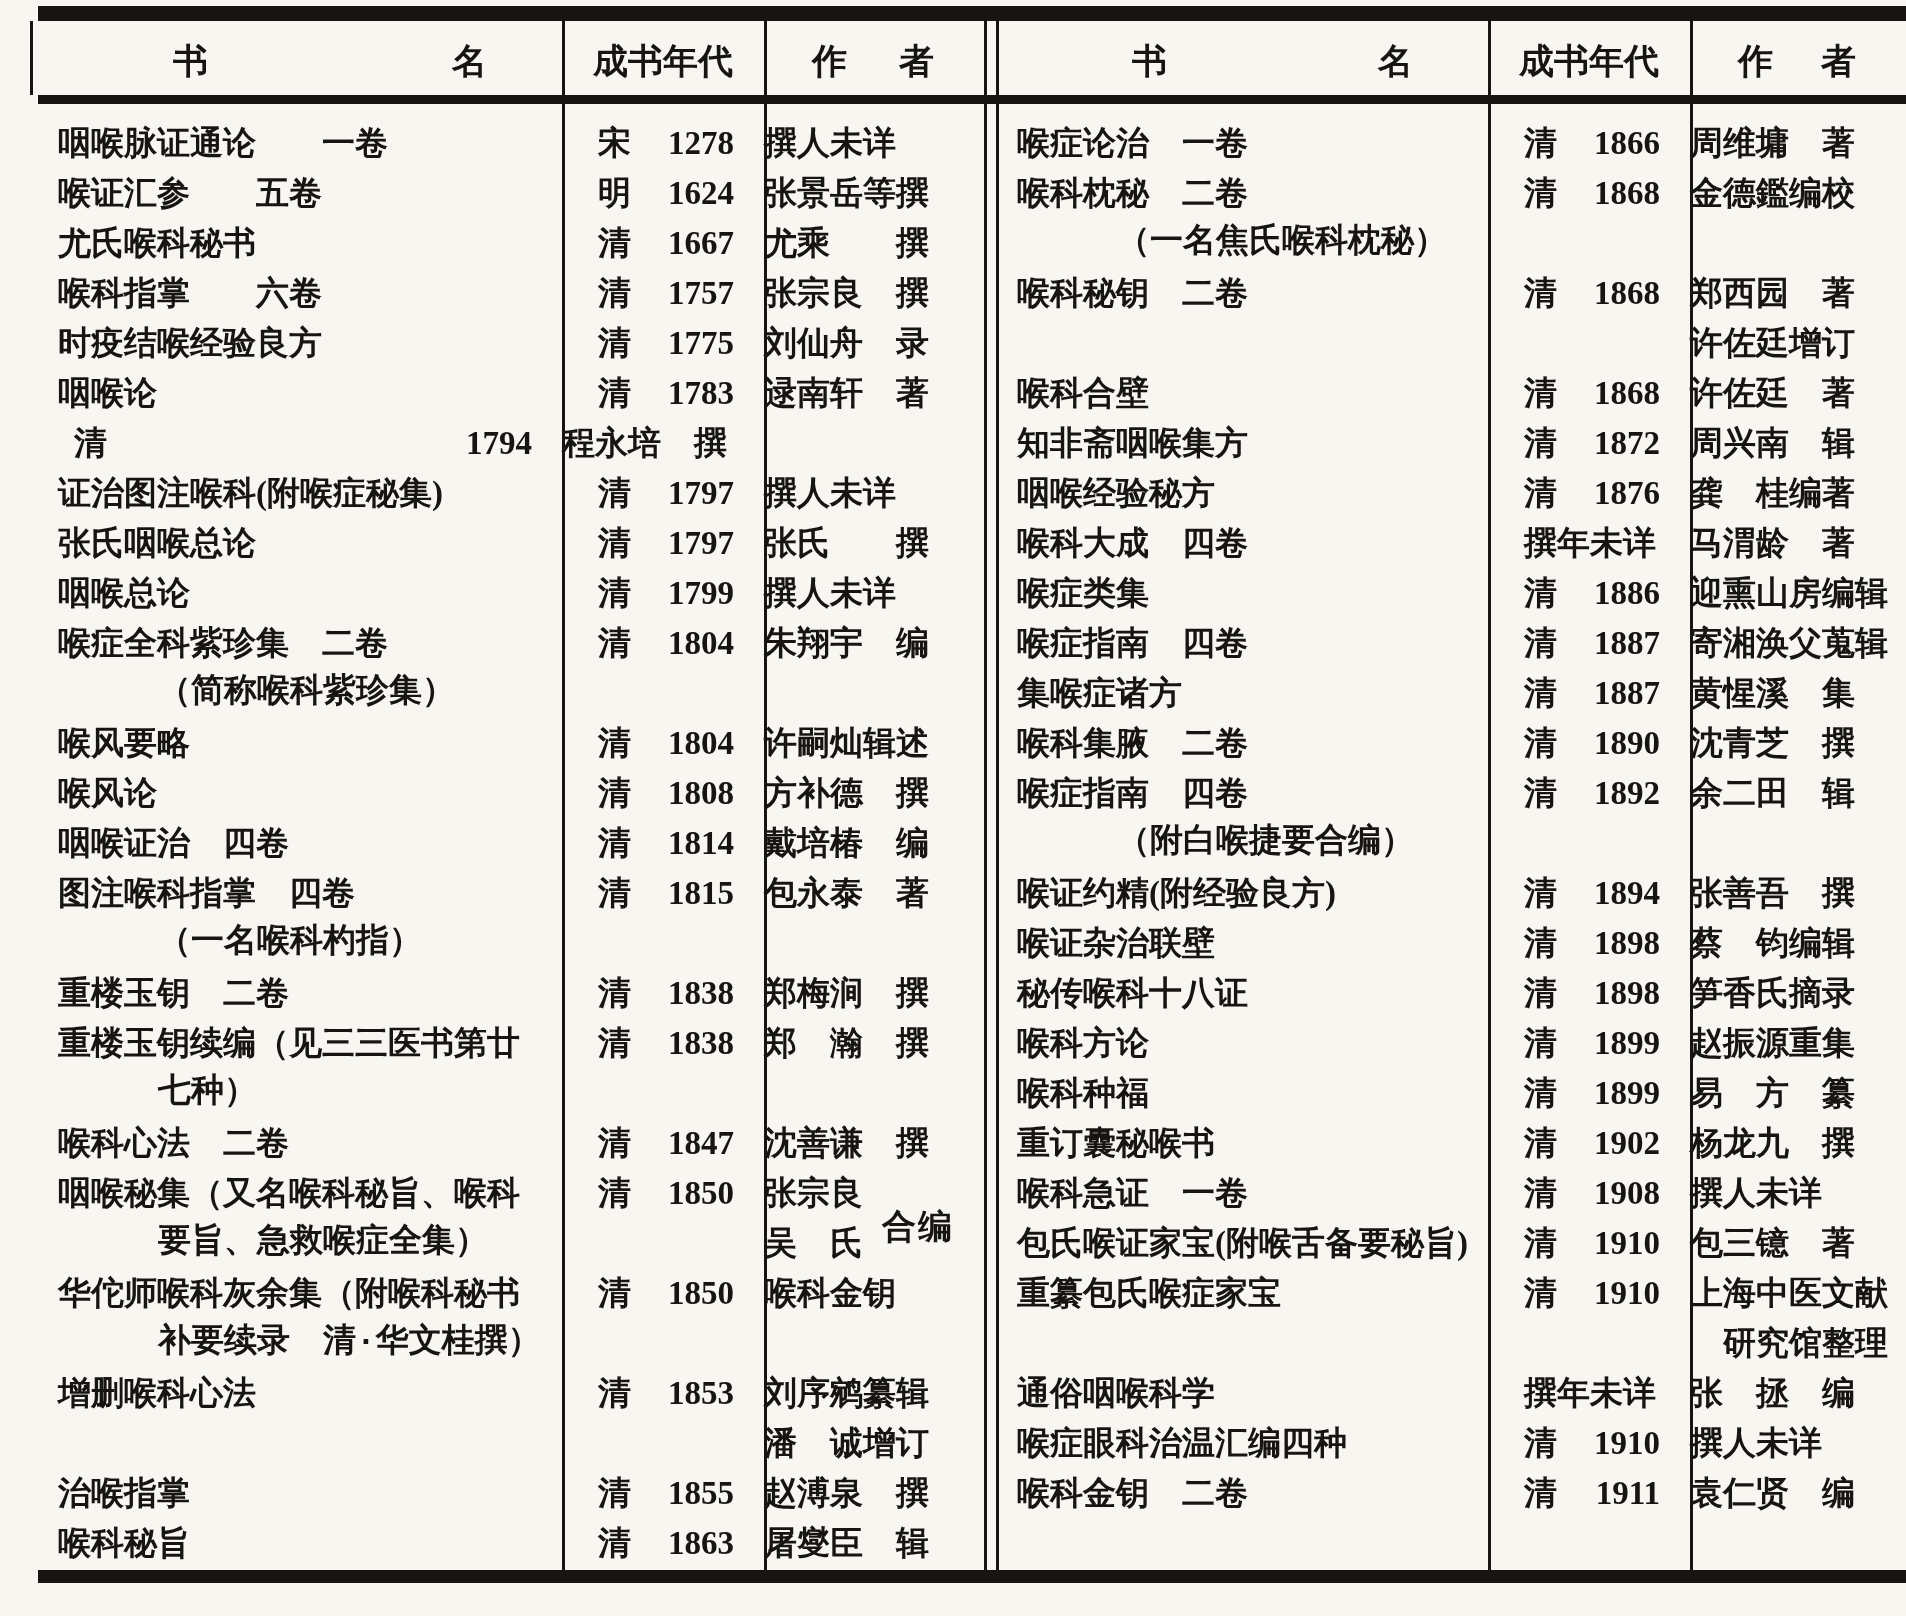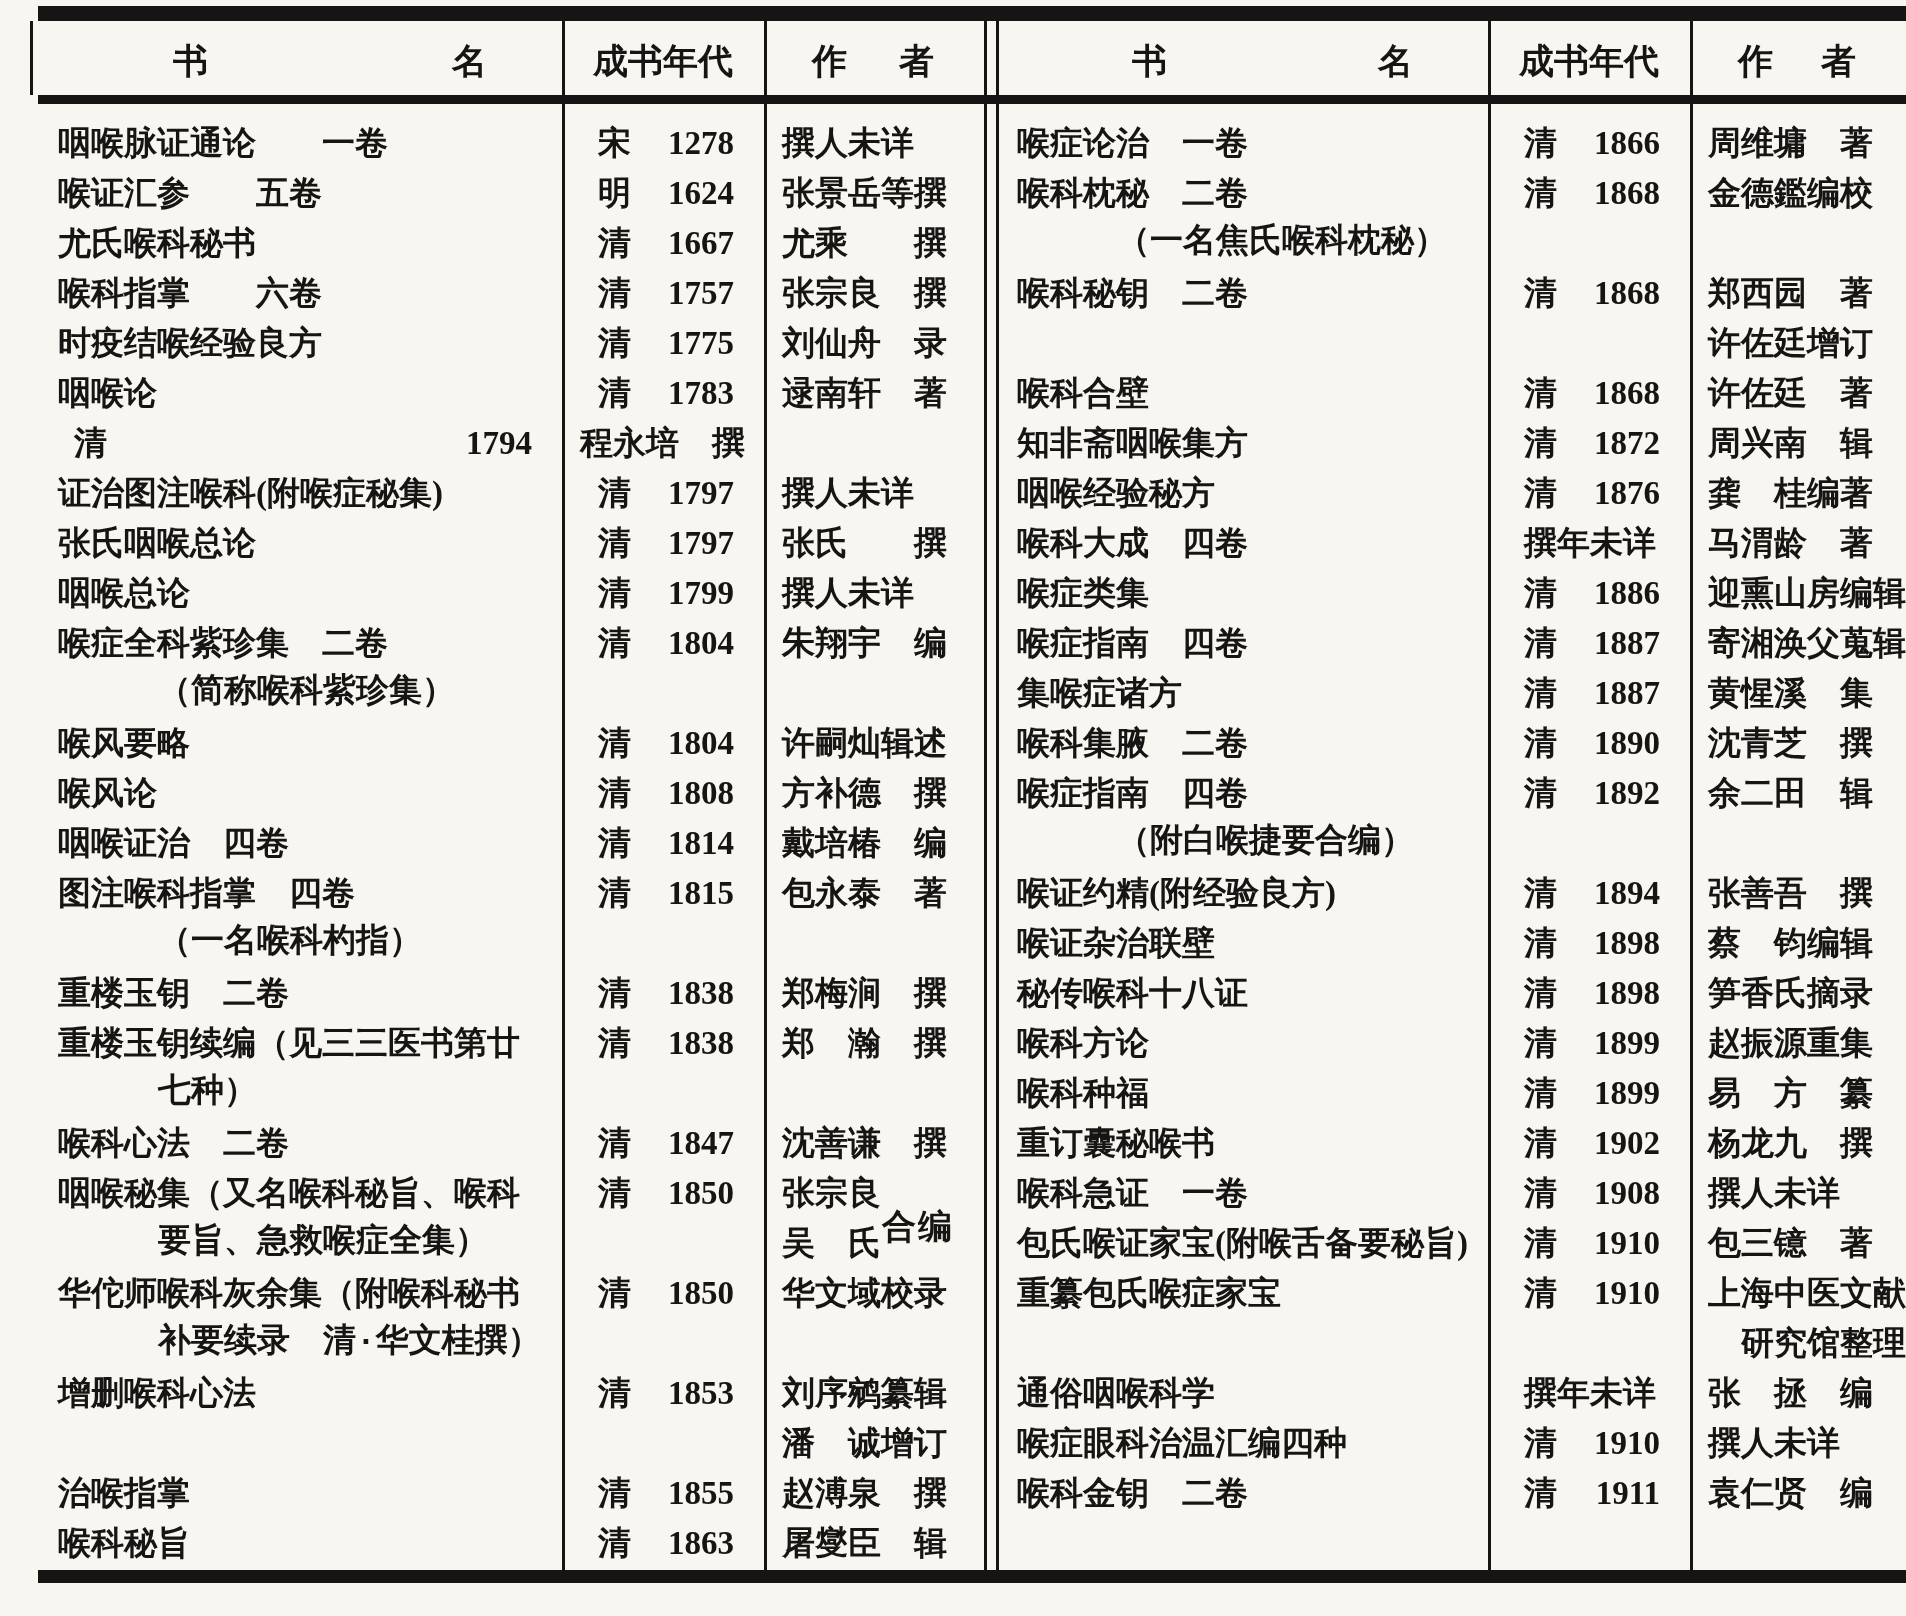--- a/index.html
+++ b/index.html
@@ -14,21 +14,21 @@
   .header{position:absolute;top:22px;height:78px;display:flex;align-items:center;font-size:35px;}
   .header .spread{display:flex;justify-content:space-between;width:100%;}
   .rows{position:absolute;top:118px;}
   .row{height:50px;display:grid;}
   .left-rows .row{grid-template-columns:524px 202px 220px;}
   .right-rows .row{grid-template-columns:491px 202px 216px;}
   .cell{height:50px;line-height:50px;font-size:33px;white-space:nowrap;overflow:visible;}
   .cell.book{padding-left:20px;}
   .cell.book.indent{padding-left:120px;font-family:Liberation Mono, monospace;}
   .cell.year{display:flex;justify-content:space-between;padding:0 30px 0 36px;}
-  .cell.author{padding-left:18px;position:relative;}
+  .cell.author{position:relative;}
   .coedit{position:absolute;left:118px;top:34px;font-size:34px;letter-spacing:2px;}
   .hd-book-l{left:38px;width:524px;}
   .hd-year-l{left:562px;width:202px;justify-content:center;}
   .hd-auth-l{left:764px;width:220px;}
   .hd-book-r{left:997px;width:491px;}
   .hd-year-r{left:1488px;width:202px;justify-content:center;}
   .hd-auth-r{left:1690px;width:216px;}
   .hd-book-l .spread,.hd-book-r .spread{padding:0 75px 0 135px;}
   .hd-auth-l .spread,.hd-auth-r .spread{padding:0 50px 0 48px;}
 </style>
@@ -262,21 +262,21 @@
         <span></span>
       </div>
       <div class="cell author"><span>吴　氏</span></div>
     </div>
     <div class="row">
       <div class="cell book">华佗师喉科灰余集（附喉科秘书</div>
       <div class="cell year">
         <span>清</span>
         <span>1850</span>
       </div>
-      <div class="cell author"><span>华文域校录</span></div>
+      <div class="cell author"><span>喉科金钥</span></div>
     </div>
     <div class="row">
       <div class="cell book indent">补要续录　清·华文桂撰）</div>
       <div class="cell year">
         <span></span>
         <span></span>
       </div>
       <div class="cell author"><span></span></div>
     </div>
     <div class="row">

